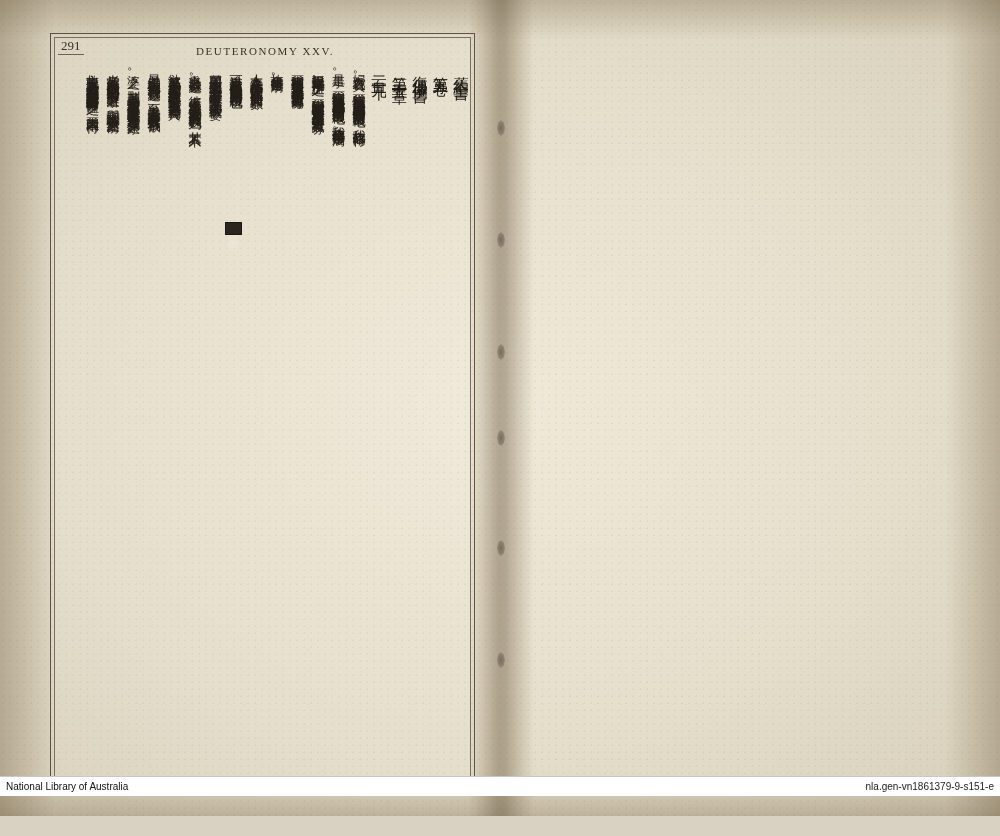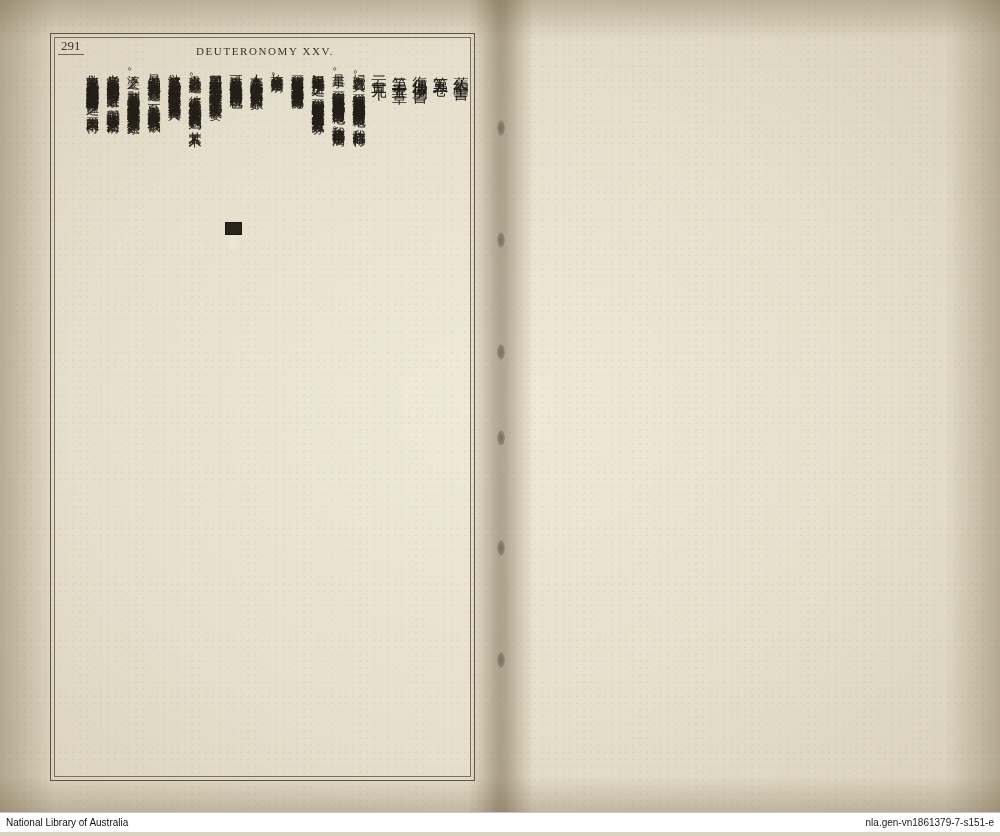--- a/index.html
+++ b/index.html
@@ -151,21 +151,21 @@
     letter-spacing: 1px;
     line-height: 1.05;
     padding: 3px 2px;
     border: 1px solid #1b1713;
   }
   .chapmark.cm-left  { left: 225px; top: 222px; width: 17px; }
 
   
   .footer {
     position: absolute;
-    left: 0; top: 812px; width: 1000px; height: 20px;
+    left: 0; top: 776px; width: 1000px; height: 20px;
     background: #ffffff;
     border-top: 1px solid #c8c8c8;
     display: flex; align-items: center; justify-content: space-between;
     padding: 0 6px;
     font-family: "Liberation Sans", sans-serif;
     font-size: 10px;
     color: #111;
   }
   .footer .right { color: #222; }
 </style>
@@ -231,16 +231,16 @@
     <div class="stitch" style="top:344px"></div>
     <div class="stitch" style="top:430px"></div>
     <div class="stitch" style="top:540px"></div>
     <div class="stitch" style="top:652px"></div>
 
     <div class="edge-shade"></div>
   </div>
 
   <div class="footer">
     <span class="left">National Library of Australia</span>
-    <span class="right">nla.gen-vn1861379-7-s151-e</span>
+    <span class="right">nla.gen-vn1861379-9-s151-e</span>
   </div>
 
 </div>
 
 </body></html>

